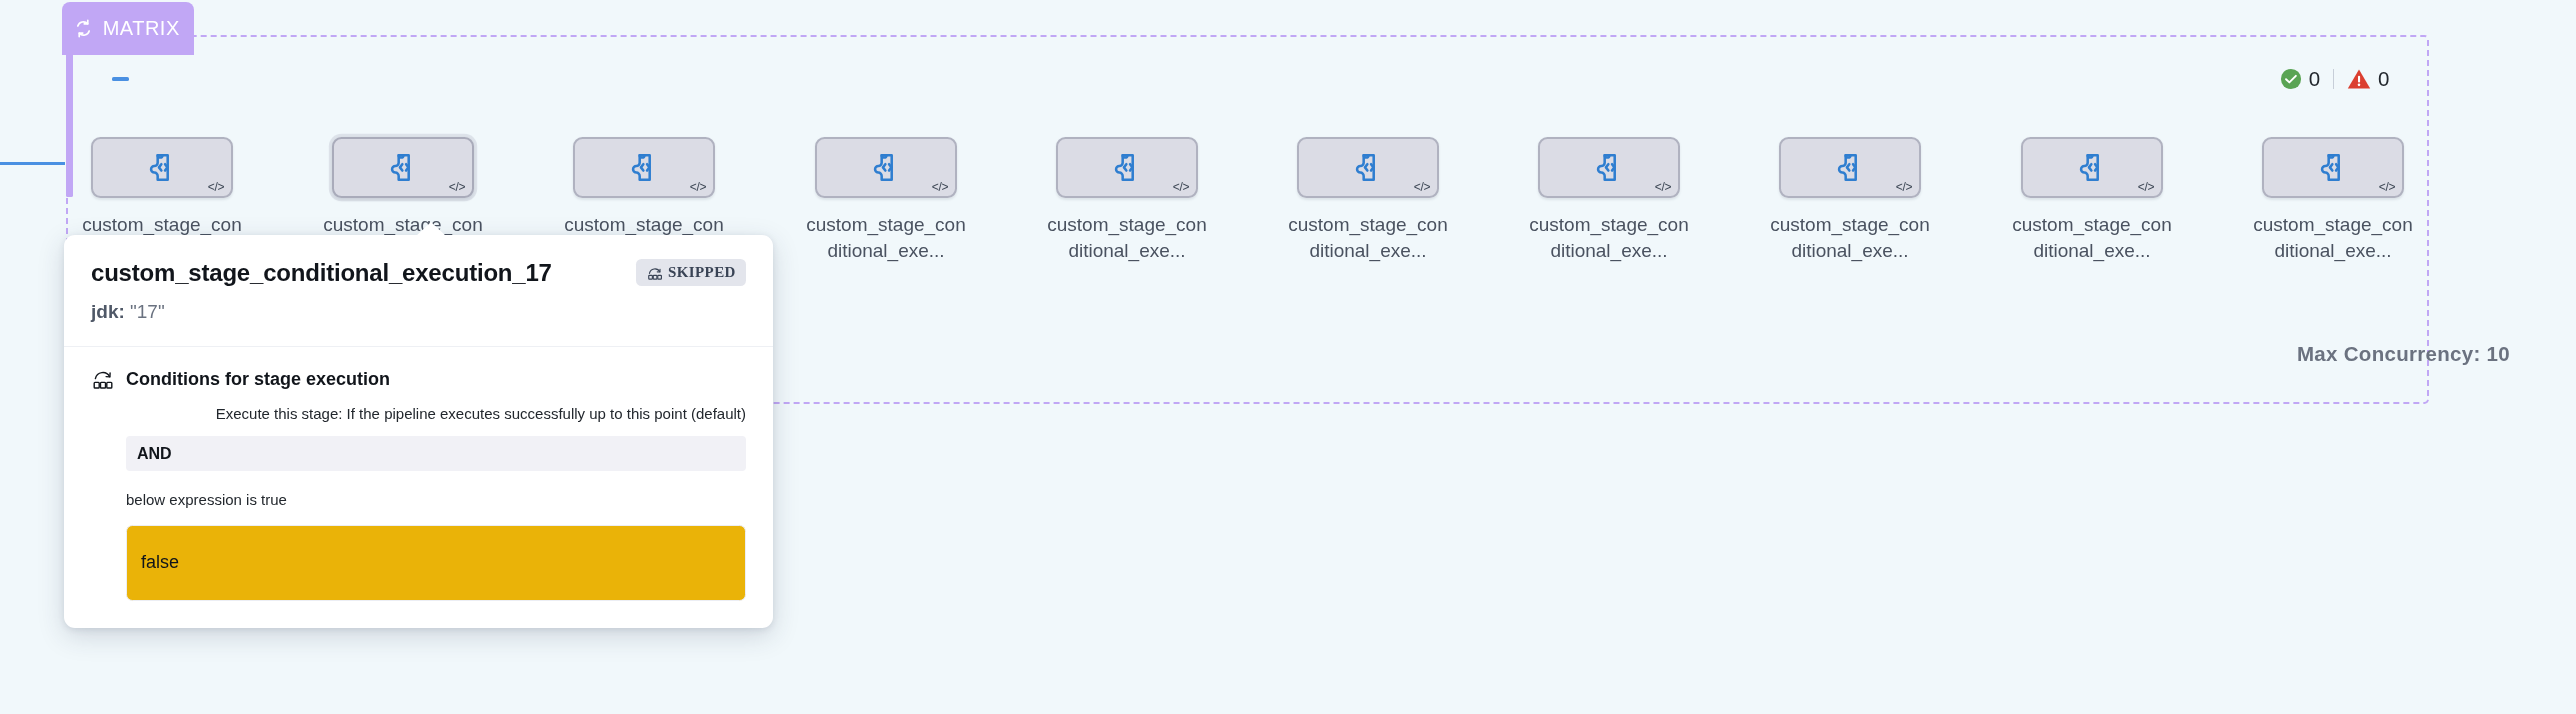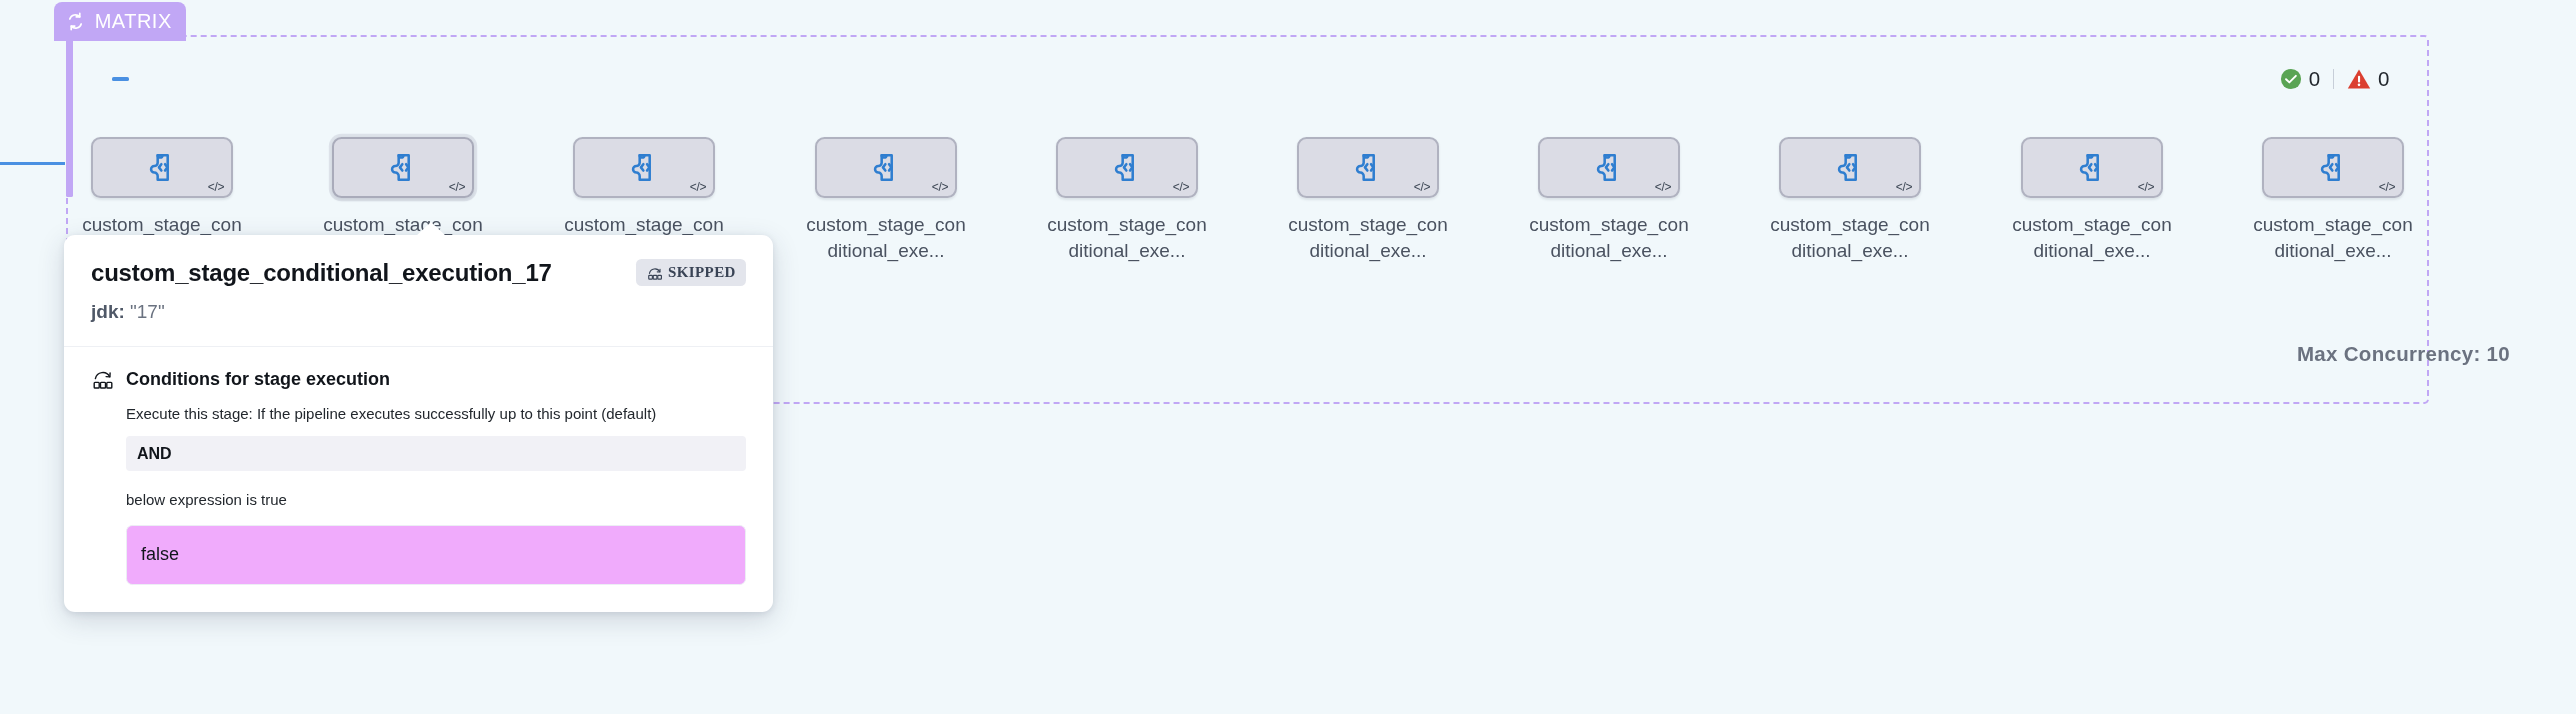--- a/index.html
+++ b/index.html
@@ -20,22 +20,22 @@
   .incoming-link {
     position: absolute;
     left: 0; top: 162px;
     width: 65px; height: 3.2px;
     background: #4a90e2;
   }
 
   
   .matrix-chip {
     position: absolute;
-    left: 54px; top: 1.6px;
-    height: 39px;
+    left: 62px; top: 1.6px;
+    height: 53px;
     padding: 0 14px 0 11px;
     background: #c1a7f5;
     border-radius: 8px 8px 0 0;
     display: flex;
     align-items: center;
     gap: 8.7px;
     z-index: 6;
   }
   .matrix-chip .chip-label {
     color: #ffffff;
@@ -246,43 +246,44 @@
     font-size: 18px;
     font-weight: 700;
     color: #11151b;
     line-height: 1.2;
   }
   .cond-desc {
     margin: 12.6px 0 0 35px;
     font-size: 15px;
     color: #22272d;
     line-height: 1.35;
+    text-align: right;
   }
   .cond-bar {
     margin: 11px 0 0 35px;
     background: #f1f1f6;
     border-radius: 4px;
     padding: 8px 11px;
     font-size: 16px;
     font-weight: 700;
     color: #11151b;
     line-height: 1.2;
   }
   .cond-note {
     margin: 19px 0 0 35px;
     font-size: 15px;
     color: #22272d;
     line-height: 1.3;
   }
   .cond-expr {
     margin: 16px 0 0 35px;
-    background: #f0abfc;
+    background: #eab308;
     border: 1.6px solid #eceef4;
     border-radius: 6.3px;
-    padding: 18px 14px;
+    padding: 26px 14px;
     font-size: 18px;
     color: #11151b;
     line-height: 1.2;
   }
 </style>
 </head>
 <body>
 
 <div id="stage">
 

